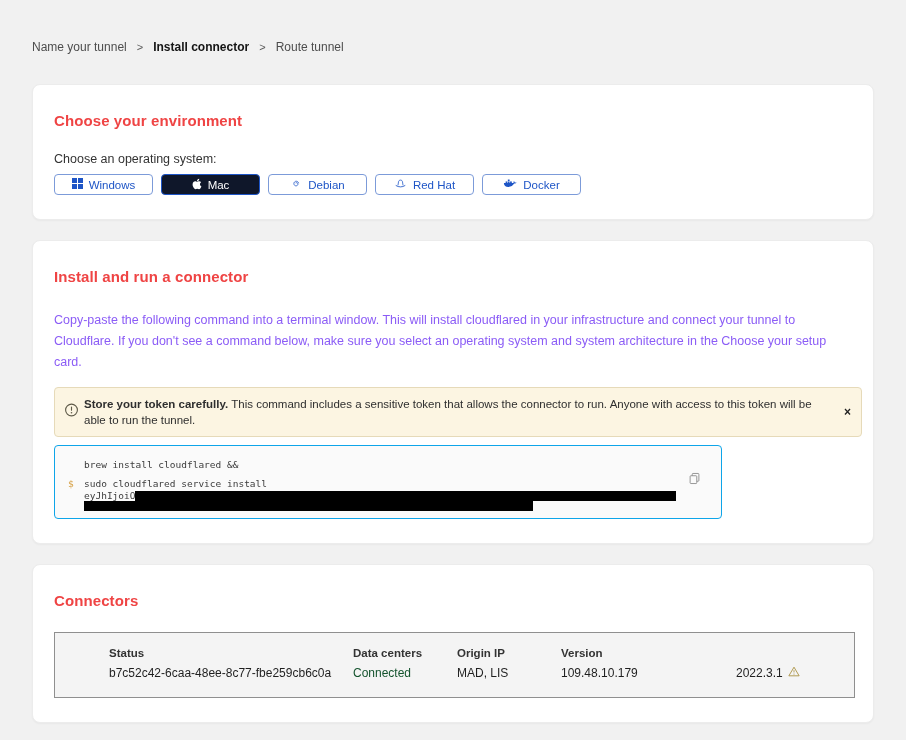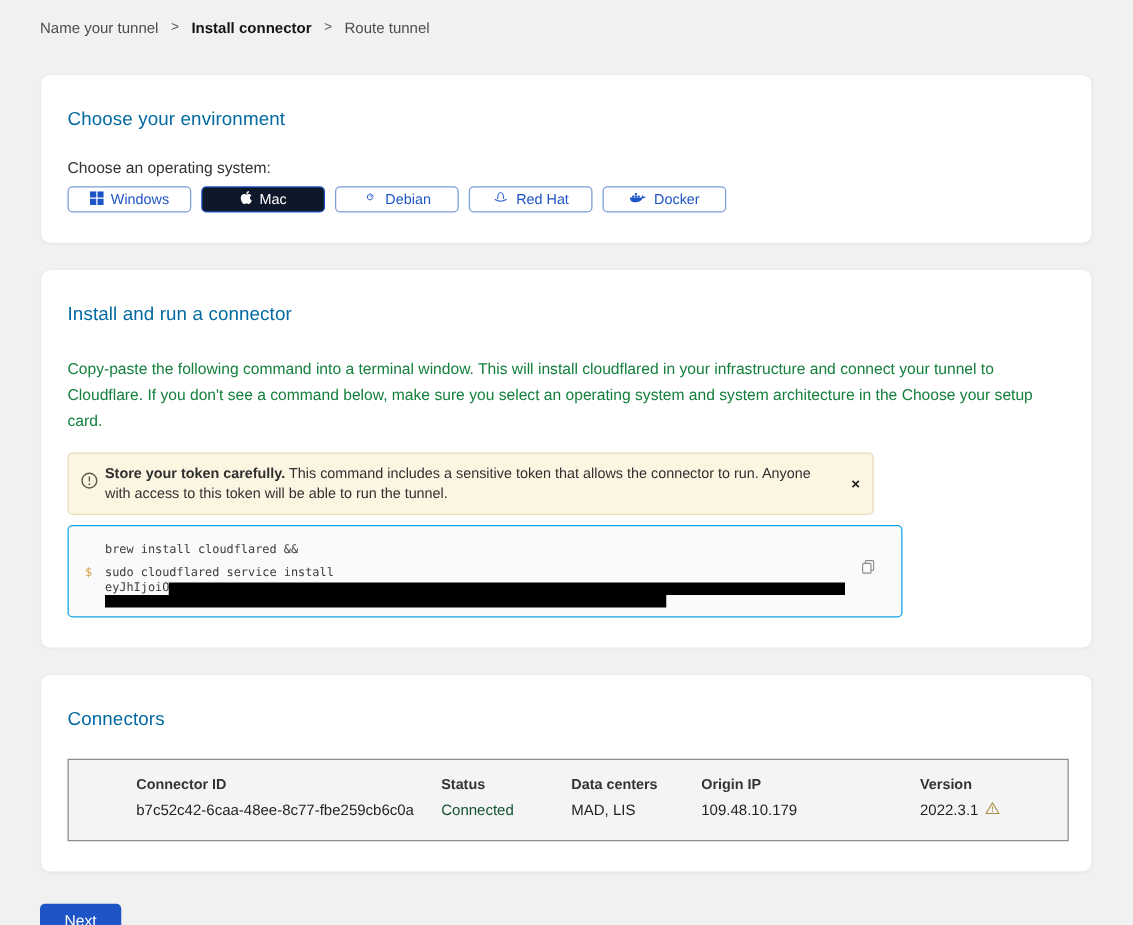--- a/index.html
+++ b/index.html
@@ -7,21 +7,21 @@
   body {
     background: #f1f1f1;
     font-family: "Liberation Sans", sans-serif;
     color: #222;
     overflow: hidden;
   }
   .page { padding: 0 32px; }
 
   
   .breadcrumb {
-    margin-top: 15px;
+    margin-top: 40px;
     font-size: 12px;
     color: #4d4d4d;
     display: flex;
     align-items: center;
     gap: 10px;
   }
   .crumb { cursor: pointer; }
   .crumb.active { font-weight: bold; color: #141414; }
   .crumb-sep { color: #5a5a5a; font-size: 11px; }
 
@@ -30,22 +30,22 @@
     background: #ffffff;
     border: 1px solid #ececec;
     border-radius: 8px;
     box-shadow: 0 1px 2px rgba(0,0,0,0.04);
     margin-top: 20px;
   }
   .card:first-of-type { margin-top: 30px; }
   .card-inner { padding: 27px 21px 24px 21px; }
   h2.card-title {
     font-size: 15px;
-    font-weight: normal;
-    color: #0369a1;
+    font-weight: bold;
+    color: #ef4444;
     letter-spacing: 0.1px;
   }
 
   
   .os-label { margin-top: 23px; font-size: 12.5px; color: #333; }
   .os-buttons { margin-top: 8px; display: flex; gap: 8px; }
   .os-btn {
     width: 99px; height: 21px;
     display: flex; align-items: center; justify-content: center; gap: 6px;
     background: #ffffff;
@@ -58,27 +58,27 @@
     text-align: center;
   }
   .os-btn.selected { background: #0f172a; border-color: #1e55c6; color: #ffffff; }
   .os-btn svg { flex: 0 0 auto; }
 
   
   .desc {
     margin-top: 25px;
     font-size: 12.5px;
     line-height: 21px;
-    color: #15803d;
+    color: #8b5cf6;
     max-width: 800px;
   }
   .banner {
     position: relative;
     margin-top: 14px;
-    width: 645px;
+    width: 808px;
     min-height: 48px;
     background: #fcf5e2;
     border: 1px solid #e6dab9;
     border-radius: 4px;
     padding: 8px 44px 8px 29px;
     display: flex;
     align-items: center;
   }
   .banner-icon { position: absolute; left: 9px; top: 50%; transform: translateY(-50%); }
   .banner-text { font-size: 11.5px; line-height: 16px; color: #2f2f2f; }
@@ -263,21 +263,20 @@
       </div>
     </div>
   </section>
 
   
   <section class="card">
     <div class="card-inner">
       <h2 class="card-title">Connectors</h2>
       <div class="conn-table">
         <div class="t-head">
-          <span>Connector ID</span>
           <span>Status</span>
           <span>Data centers</span>
           <span>Origin IP</span>
           <span>Version</span>
         </div>
         <div class="t-row">
           <span>b7c52c42-6caa-48ee-8c77-fbe259cb6c0a</span>
           <span class="status-connected">Connected</span>
           <span>MAD, LIS</span>
           <span>109.48.10.179</span>

